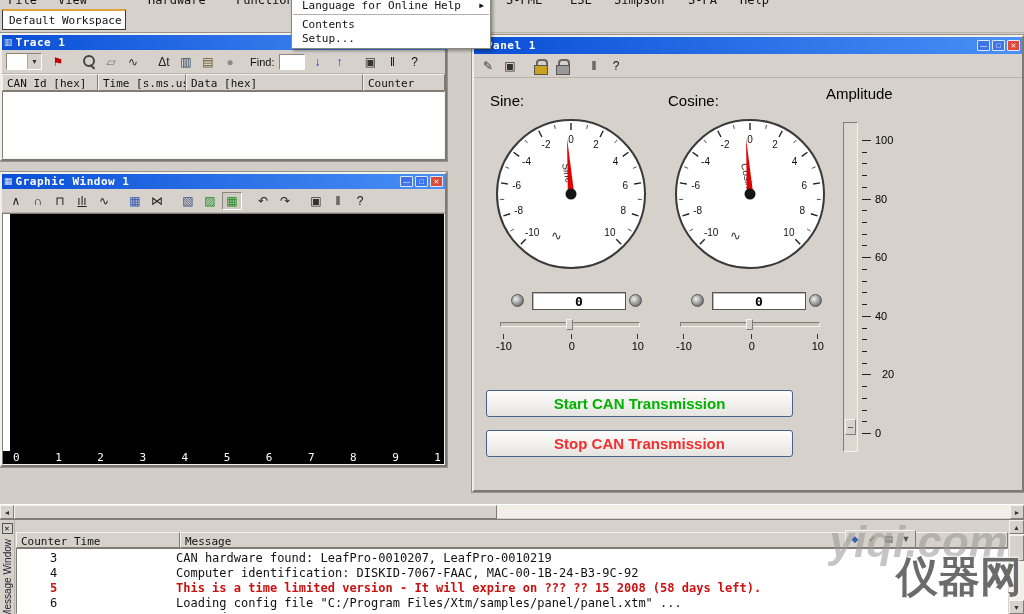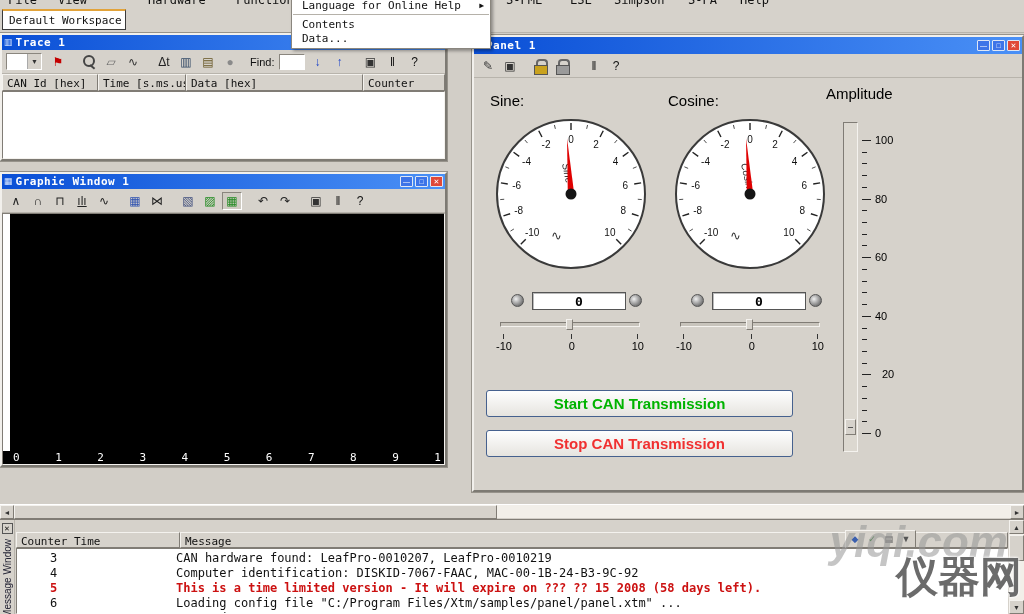--- a/index.html
+++ b/index.html
@@ -148,21 +148,21 @@
   <div id="help-menu">
       <div class="menuitem">
         <span>Language for Online Help</span>
         <span class="subarrow">▶</span>
       </div>
       <div class="menusep"></div>
       <div class="menuitem">
         <span>Contents</span>
       </div>
       <div class="menuitem">
-        <span>Data...</span>
+        <span>Setup...</span>
       </div>
     </div>
 
   <div class="win" id="trace-win">
     <div class="titlebar">
       <span class="ticon" style="color: rgb(216, 230, 255);">▥</span>
       <span class="ttext">Trace 1</span>
       <span class="winbtns">
           <span class="wbtn min">—</span>
           <span class="wbtn max">□</span>

